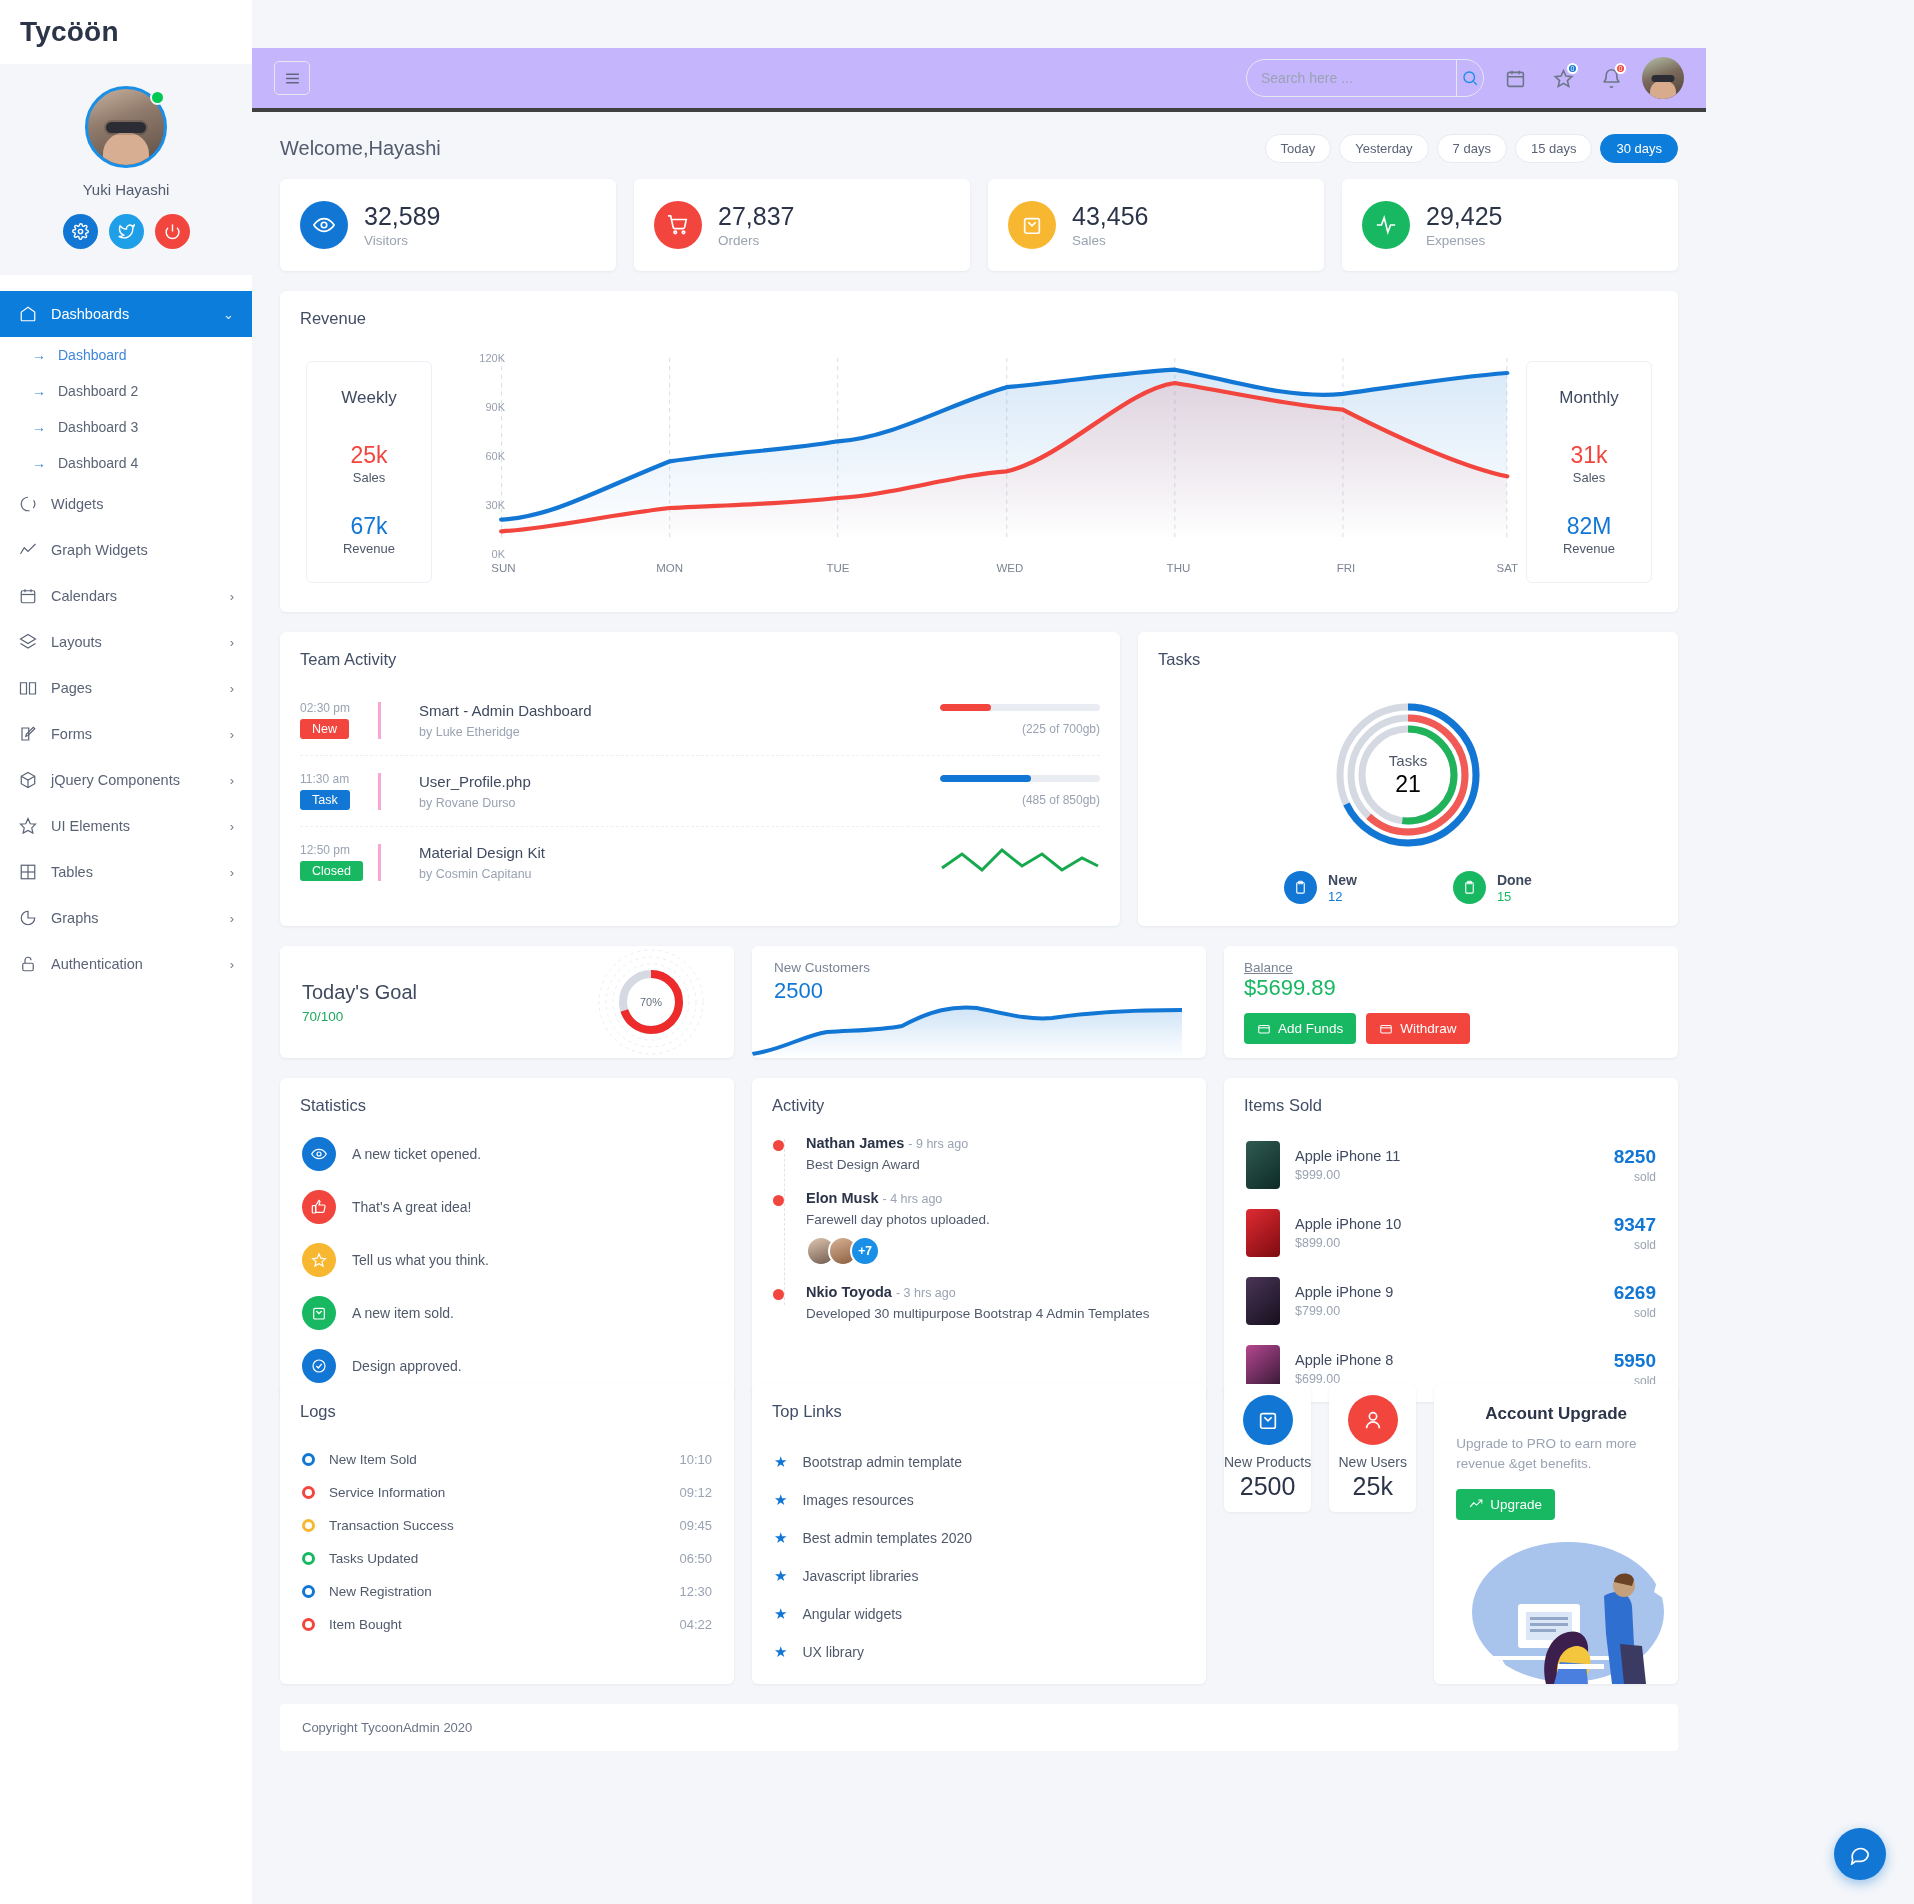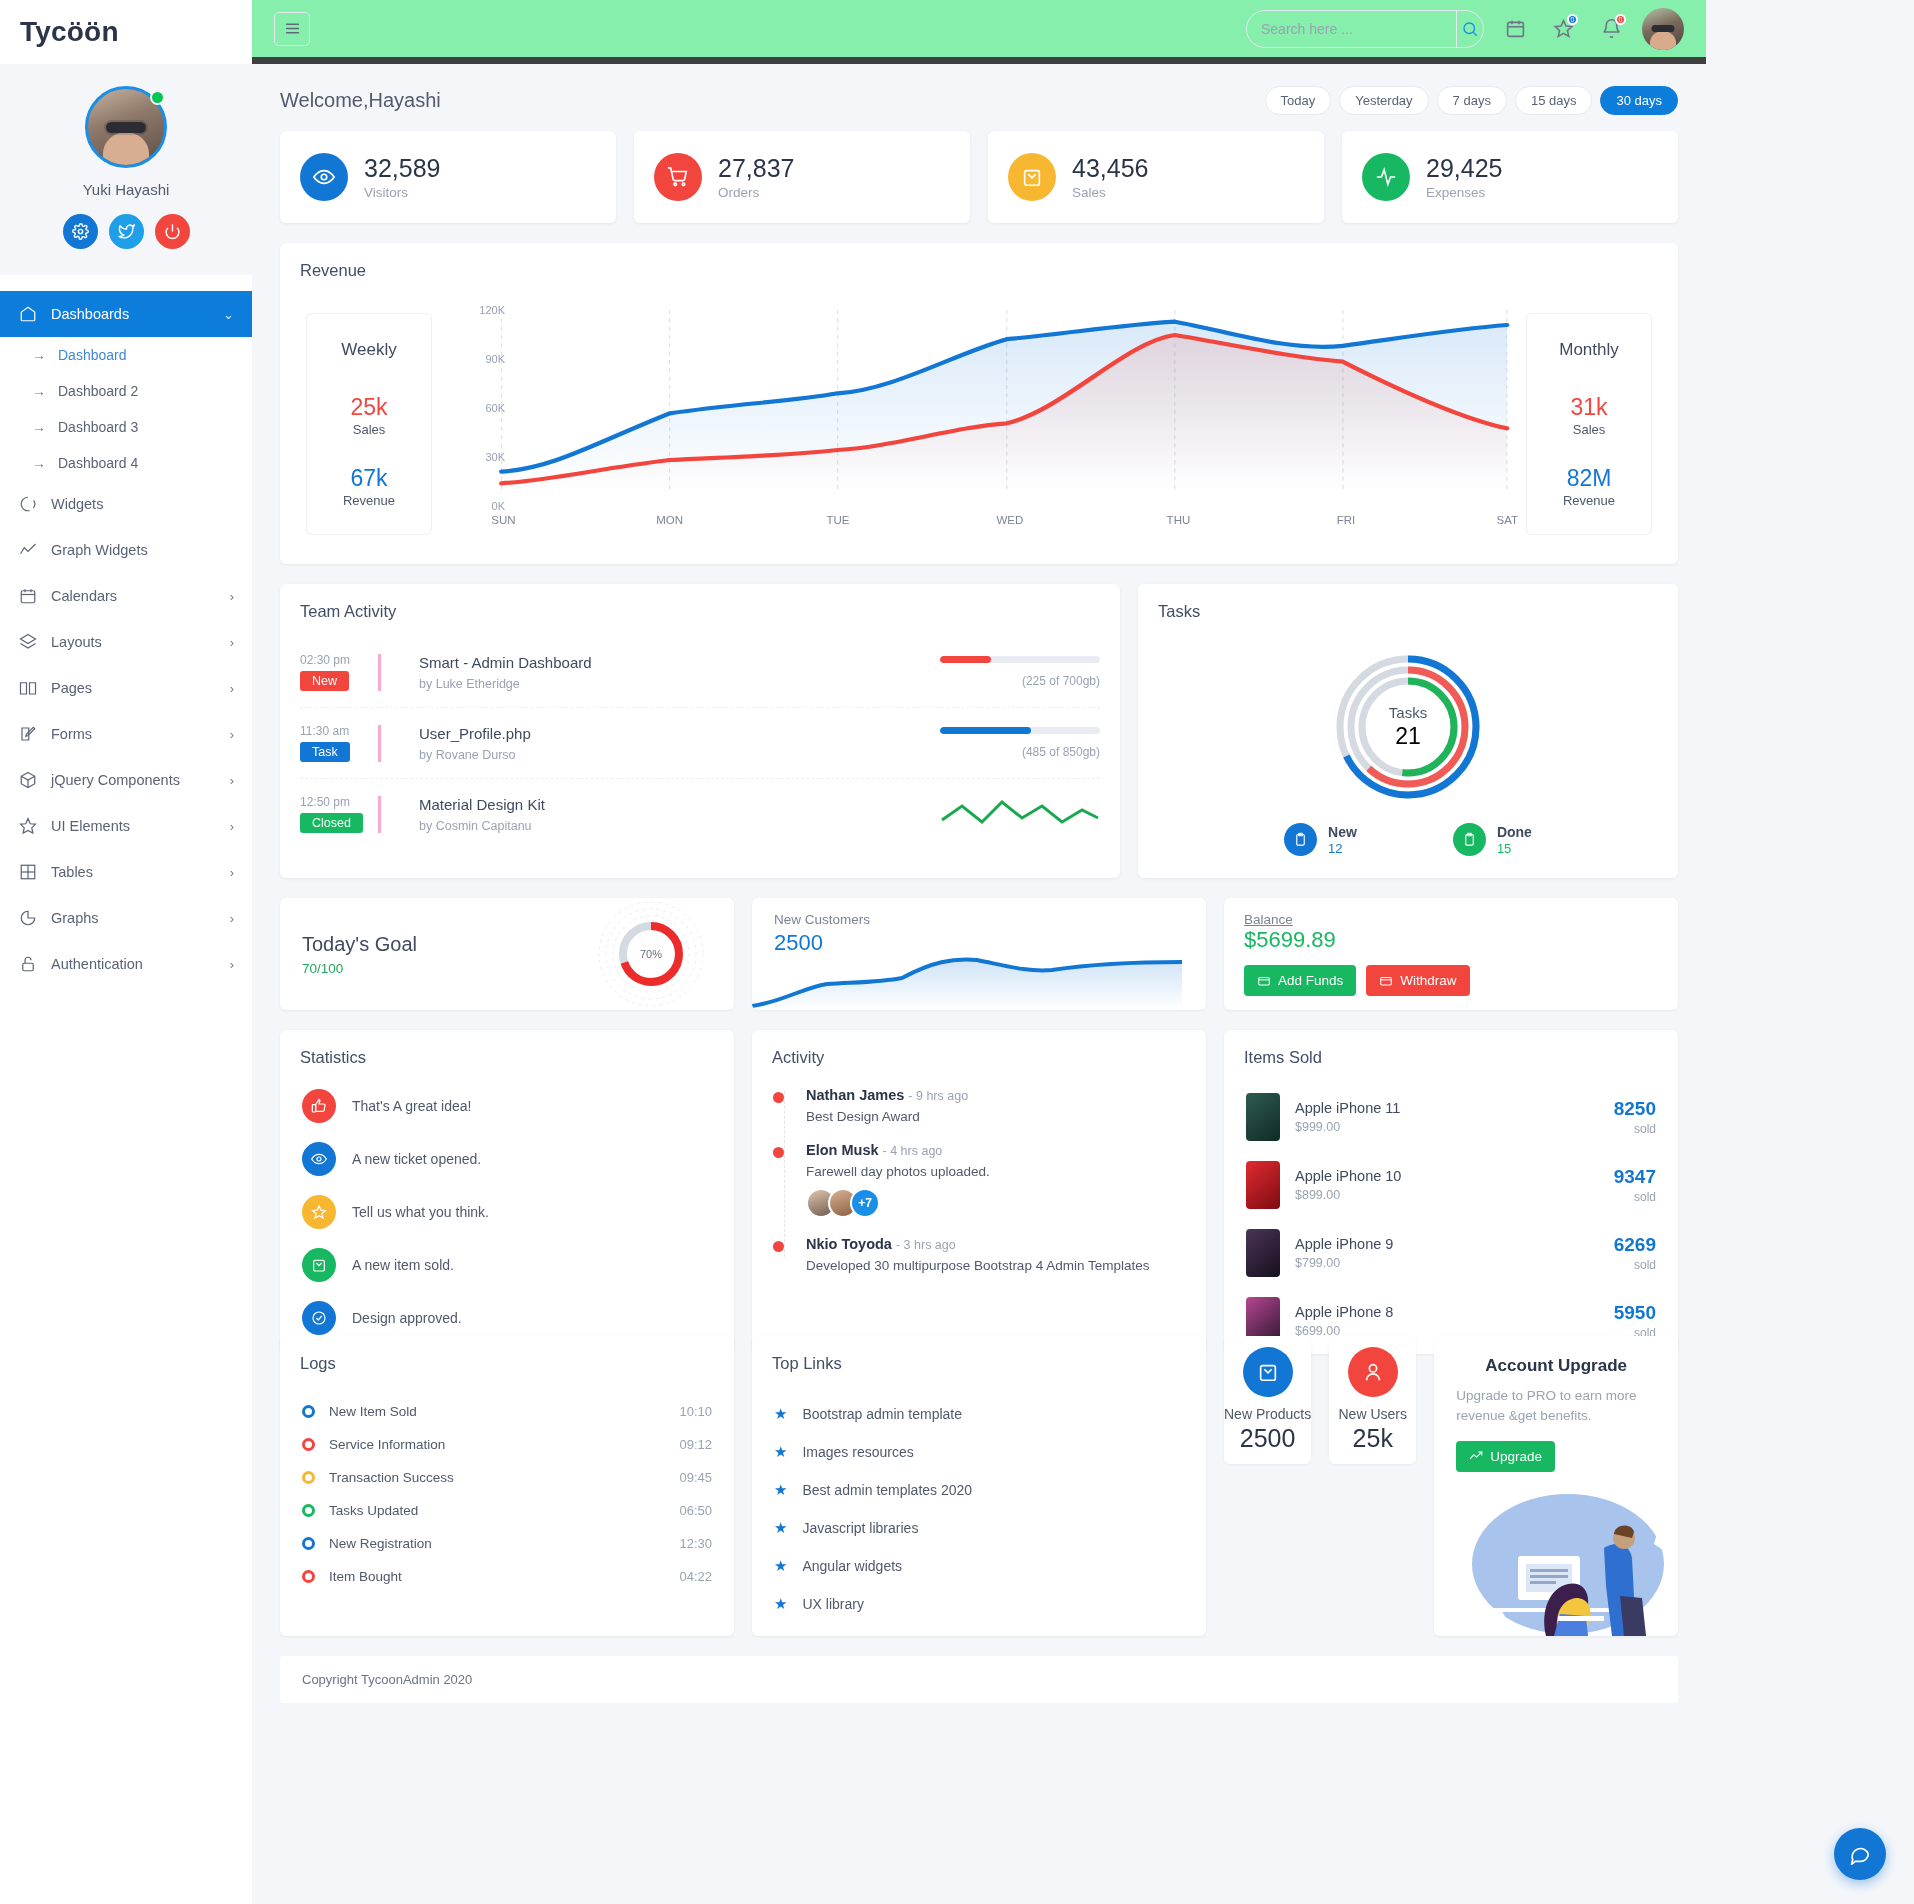--- a/index.html
+++ b/index.html
@@ -59,22 +59,22 @@
   .sub-item {
     display: flex; align-items: center; gap: 12px; padding: 10px 18px 10px 32px;
     font-size: 14px; color: #5a6376; cursor: pointer;
   }
   .sub-item.current { color: #3f87d8; }
   .sub-item .arrow { color: #3f87d8; font-size: 14px; }
 
   
   .main { flex: 1; display: flex; flex-direction: column; height: 1904px; overflow: hidden; }
   .topbar {
-    height: 64px; background: #86efac; display: flex; align-items: center;
-    padding: 0 22px; gap: 14px; border-bottom: 7px solid #404040;
+    height: 64px; background: #c4b5fd; display: flex; align-items: center;
+    padding: 0 22px; gap: 14px; border-bottom: 4px solid #404040; margin-top: 48px;
   }
   .ham {
     width: 36px; height: 34px; border: 1px solid #e3e7ee; border-radius: 5px;
     display: flex; align-items: center; justify-content: center; cursor: pointer;
     color: #5a6376;
   }
   .ham svg { width: 17px; height: 17px; stroke: currentColor; stroke-width: 2; }
   .spacer { flex: 1; }
   .search-box {
     display: flex; align-items: center; border: 1px solid #e4e8ef; border-radius: 22px;
@@ -777,36 +777,36 @@
           </div>
         </div>
       </div>
 
       <div class="row-4">
 
         <div class="card">
           <div class="panel-title">Statistics</div>
           <div class="st-list">
             <div class="st-row">
+              <div class="st-ico" style="background:#1277d4">
+                  <svg viewBox="0 0 24 24">
+                    <path d="M1 12s4-7 11-7 11 7 11 7-4 7-11 7-11-7-11-7z"></path>
+                    <circle cx="12" cy="12" r="3"></circle>
+                  </svg>
+                </div>
+              <div class="st-txt">A new ticket opened.</div>
+            </div>
+            <div class="st-row">
               <div class="st-ico" style="background:#f2453d">
                   <svg viewBox="0 0 24 24">
                     <path d="M7 21V10l5-8 1.5 1.5L12 9h7a2 2 0 0 1 2 2.3l-1.3 7A2 2 0 0 1 17.7 20H7z"></path>
                     <rect x="2" y="10" width="5" height="11" rx="1"></rect>
                   </svg>
                 </div>
               <div class="st-txt">That's A great idea!</div>
-            </div>
-            <div class="st-row">
-              <div class="st-ico" style="background:#1277d4">
-                  <svg viewBox="0 0 24 24">
-                    <path d="M1 12s4-7 11-7 11 7 11 7-4 7-11 7-11-7-11-7z"></path>
-                    <circle cx="12" cy="12" r="3"></circle>
-                  </svg>
-                </div>
-              <div class="st-txt">A new ticket opened.</div>
             </div>
             <div class="st-row">
               <div class="st-ico" style="background:#f7b731">
                   <svg viewBox="0 0 24 24">
                     <polygon points="12,3 14.8,9.2 21.5,9.9 16.5,14.4 18,21 12,17.6 6,21 7.5,14.4 2.5,9.9 9.2,9.2"></polygon>
                   </svg>
                 </div>
               <div class="st-txt">Tell us what you think.</div>
             </div>
             <div class="st-row">

